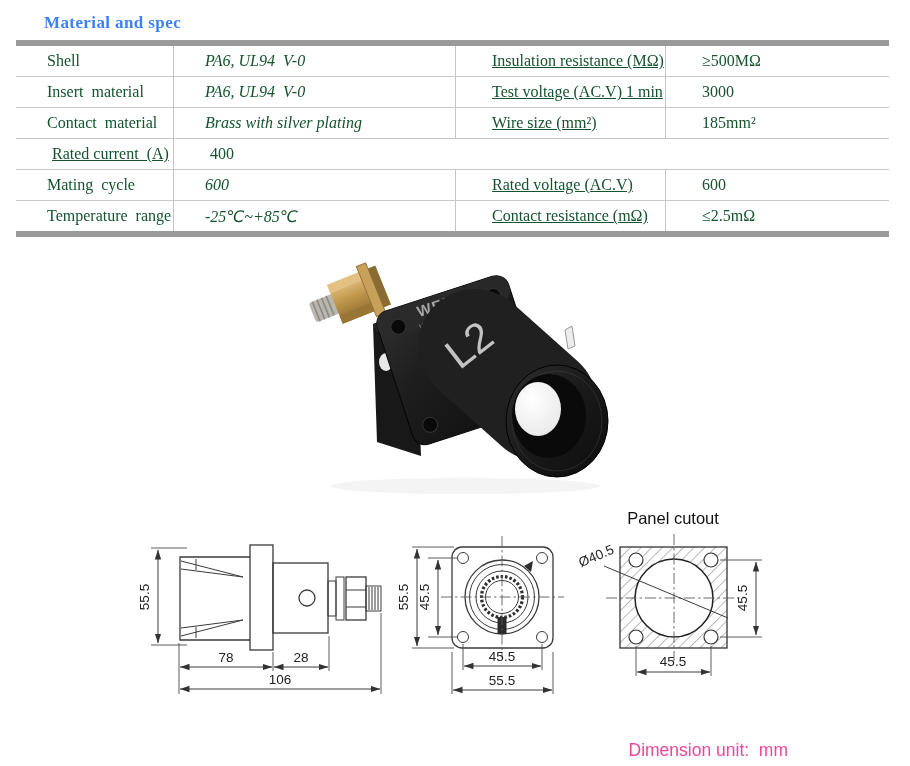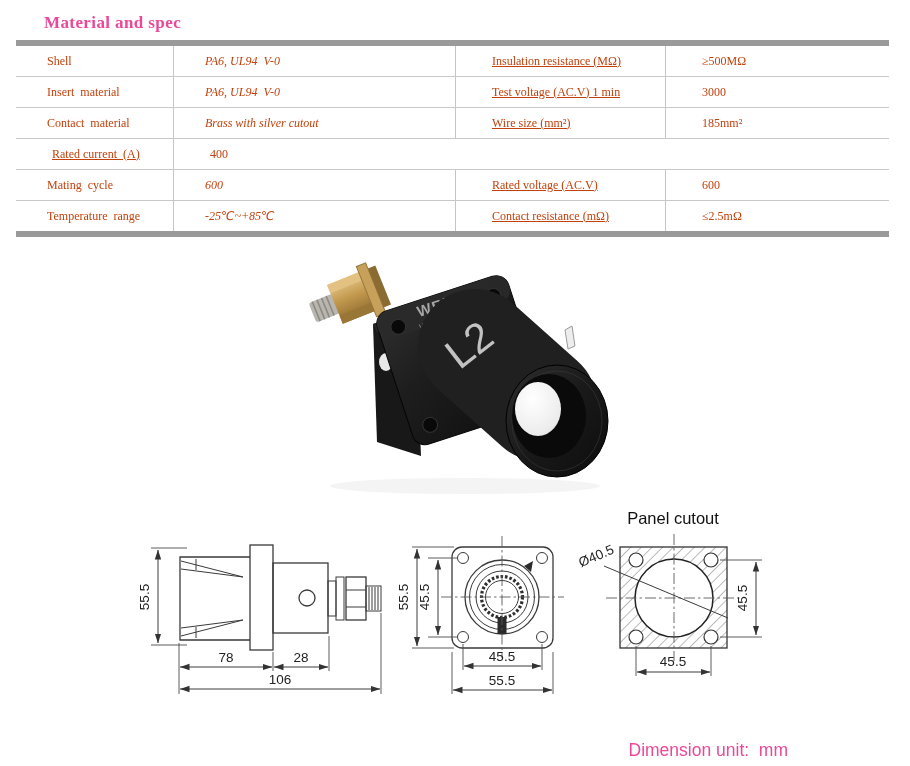--- a/index.html
+++ b/index.html
@@ -1,31 +1,31 @@
 <!DOCTYPE html>
 <html><head>
 <meta charset="utf-8">
 <style>
   html,body{margin:0;padding:0;background:#fff;}
   #page{position:relative;width:910px;height:766px;background:#ffffff;overflow:hidden;
         font-family:"Liberation Serif","DejaVu Serif",serif;color:#1e1e1e;}
 
   
   .sec-title{position:absolute;left:44px;top:13px;font-size:17px;font-weight:bold;
-             letter-spacing:0.4px;color:#ec4899;}
+             letter-spacing:0.4px;color:#3b82f6;}
 
   
   .spec{position:absolute;left:16px;top:40px;width:873px;}
   .bar{height:6px;background:#9a9a9a;}
   .rows{border-left:0;}
   .row{display:grid;grid-template-columns:158px 282px 210px 223px;height:30px;
        border-bottom:1px solid #c8c8c8;}
   .row:last-child{border-bottom:none;}
-  .cell{display:flex;align-items:center;font-size:12px;white-space:pre;
-        font-family:"Liberation Serif","DejaVu Sans",serif;color:#c2410c;}
+  .cell{display:flex;align-items:center;font-size:16px;white-space:pre;
+        font-family:"Liberation Serif","DejaVu Sans",serif;color:#14532d;}
   .c1{padding-left:31px;border-right:1px solid #c4c4c4;}
   .c2{padding-left:31px;border-right:1px solid #c4c4c4;font-style:italic;}
   .c3{padding-left:36px;border-right:1px solid #c4c4c4;text-decoration:underline;}
   .c4{padding-left:36px;}
 
   
   .ol{stroke:#3a3a3a;stroke-width:1.3;fill:none;}
   .ol2{stroke:#3a3a3a;stroke-width:1;fill:none;}
   .dl{stroke:#3c3c3c;stroke-width:1;fill:none;}
   .xl{stroke:#4a4a4a;stroke-width:0.9;fill:none;}
@@ -57,21 +57,21 @@
         <div class="cell c4">≥500MΩ</div>
       </div>
       <div class="row">
         <div class="cell c1">Insert  material</div>
         <div class="cell c2">PA6, UL94  V-0</div>
         <div class="cell c3">Test voltage (AC.V) 1 min</div>
         <div class="cell c4">3000</div>
       </div>
       <div class="row">
         <div class="cell c1">Contact  material</div>
-        <div class="cell c2">Brass with silver cutout</div>
+        <div class="cell c2">Brass with silver plating</div>
         <div class="cell c3">Wire size (mm²)</div>
         <div class="cell c4">185mm²</div>
       </div>
       <div class="row">
         <div class="cell c3">Rated current  (A)</div>
         <div class="cell c4">400</div>
       </div>
       <div class="row">
         <div class="cell c1">Mating  cycle</div>
         <div class="cell c2">600</div>

